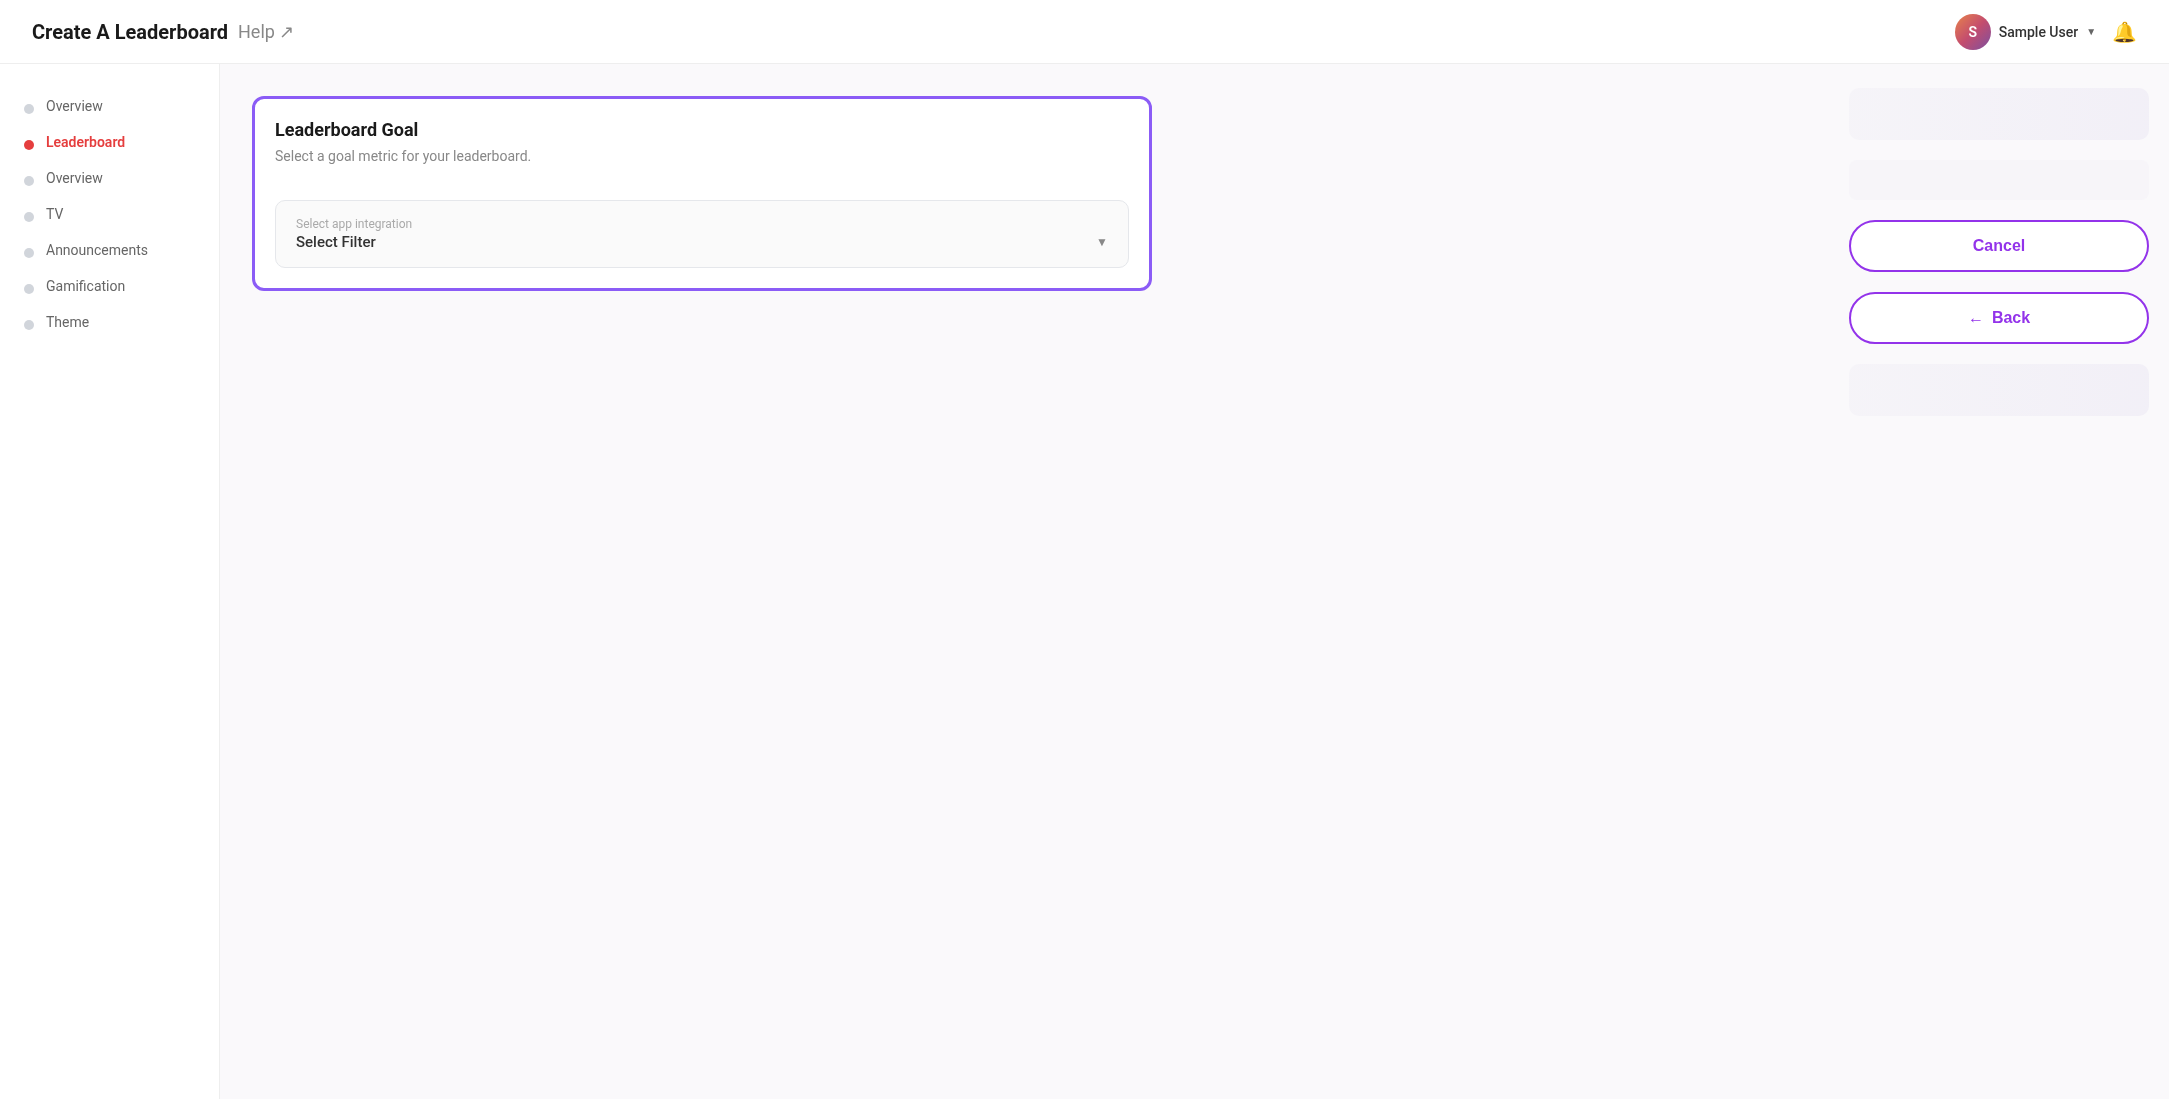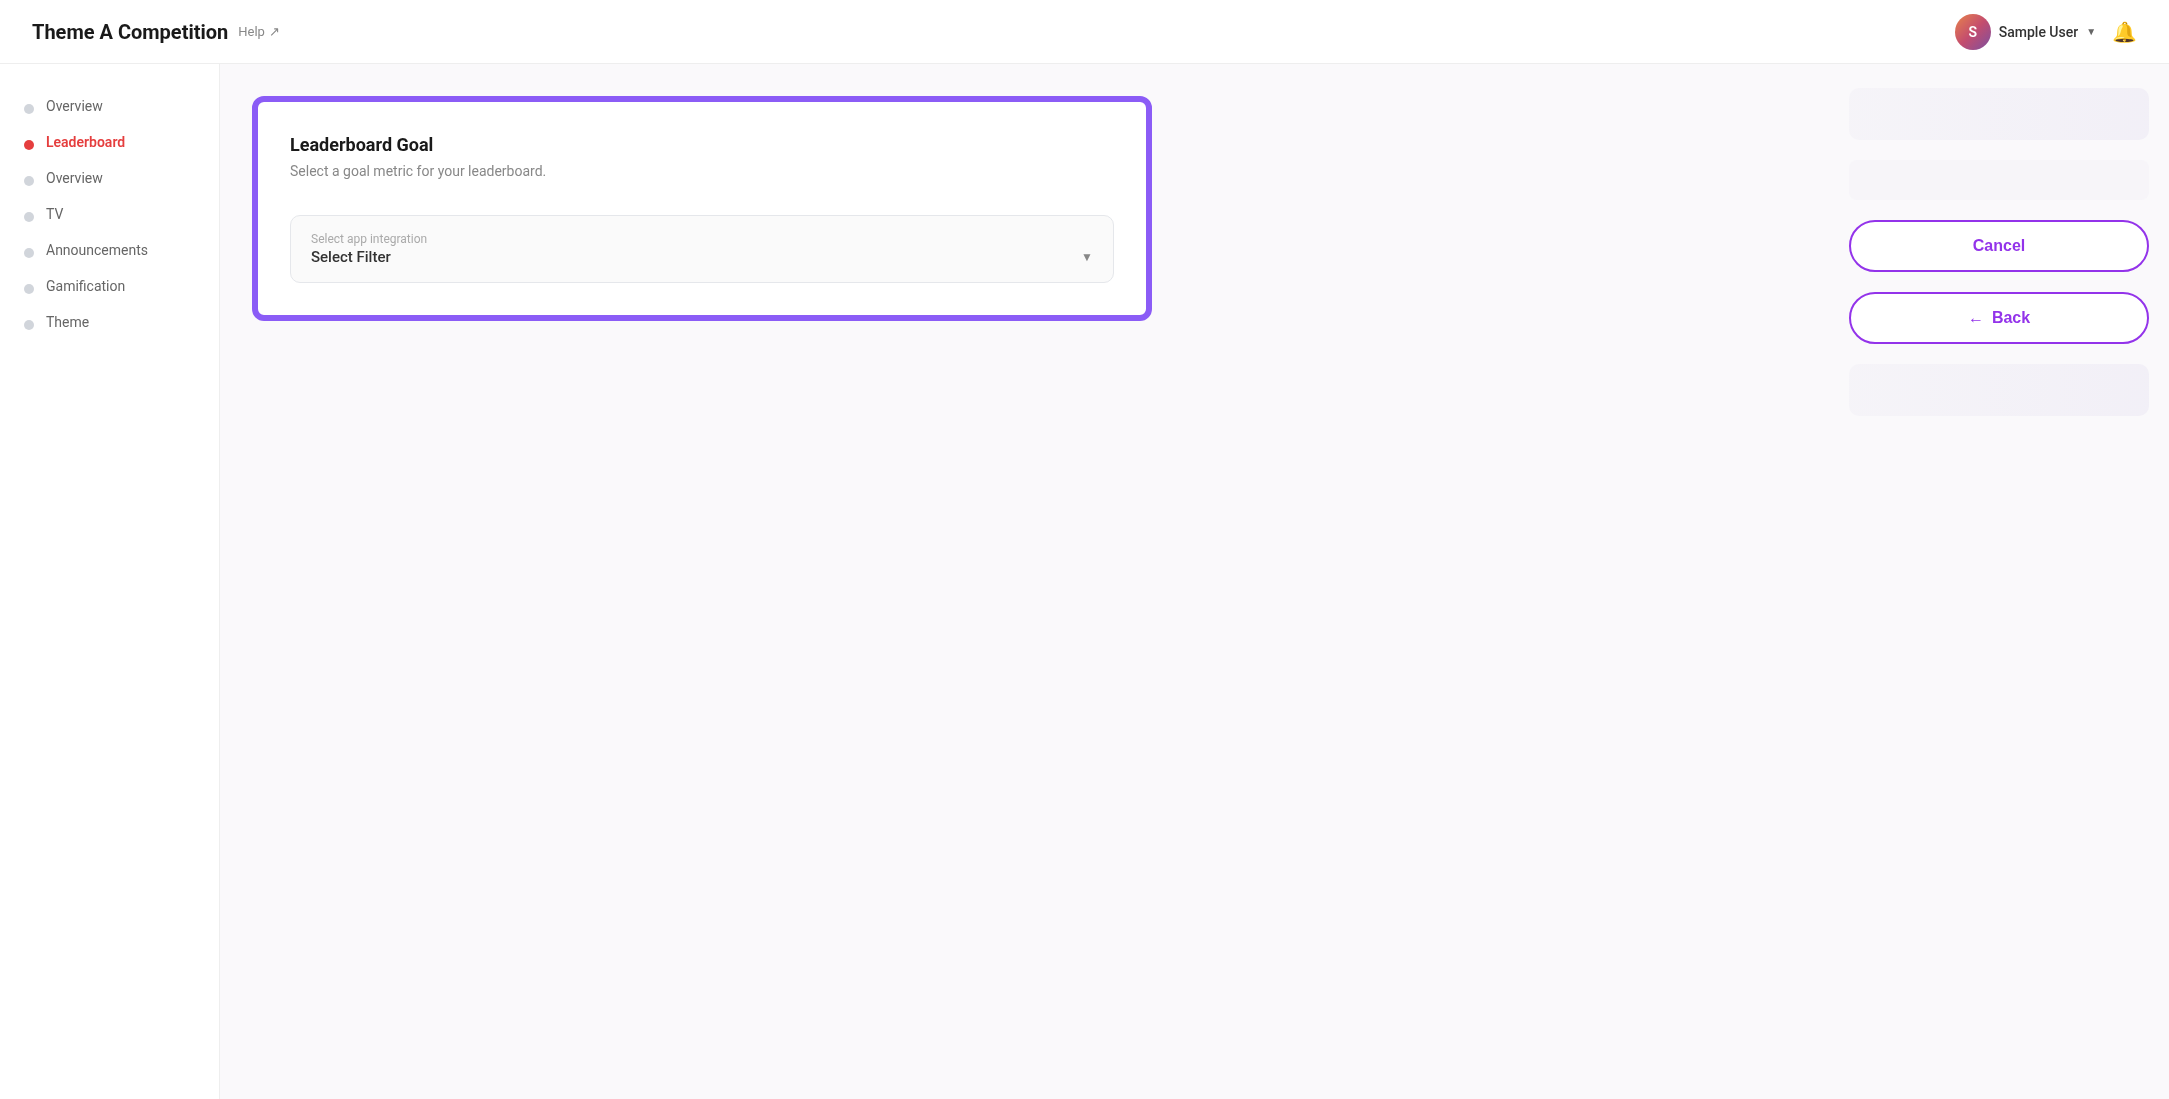--- a/index.html
+++ b/index.html
@@ -28,21 +28,21 @@
     .header-title {
       font-size: 20px;
       font-weight: 700;
       color: #1a1a1a;
     }
     .header-help {
       display: flex;
       align-items: flex-start;
       gap: 4px;
       color: #888;
-      font-size: 13px;
+      font-size: 18px;
       cursor: pointer;
     }
     .header-right {
       display: flex;
       align-items: center;
       gap: 16px;
     }
     .user-area {
       display: flex;
       align-items: center;
@@ -120,22 +120,22 @@
     .main-content {
       flex: 1;
       padding: 32px;
       overflow-y: auto;
     }
 
     
     .card {
       background: #fff;
       border-radius: 12px;
-      border: 6px solid #8b5cf6;
-      padding: 32px;
+      border: 3px solid #8b5cf6;
+      padding: 20px;
       max-width: 900px;
     }
     .card-title {
       font-size: 18px;
       font-weight: 700;
       color: #1a1a1a;
       margin-bottom: 8px;
     }
     .card-subtitle {
       font-size: 14px;
@@ -260,21 +260,21 @@
       background: #f0eef5;
       border-radius: 8px;
       opacity: 0.35;
     }
   </style>
 </head>
 <body>
 
 <header class="header">
   <div class="header-left">
-    <span class="header-title">Theme A Competition</span>
+    <span class="header-title">Create A Leaderboard</span>
     <div class="header-help">
       <span>Help</span>
       <span>↗</span>
     </div>
   </div>
   <div class="header-right">
     <div class="user-area">
       <div class="user-avatar">S</div>
       <span class="user-name">Sample User</span>
       <span class="chevron-icon">▼</span>

